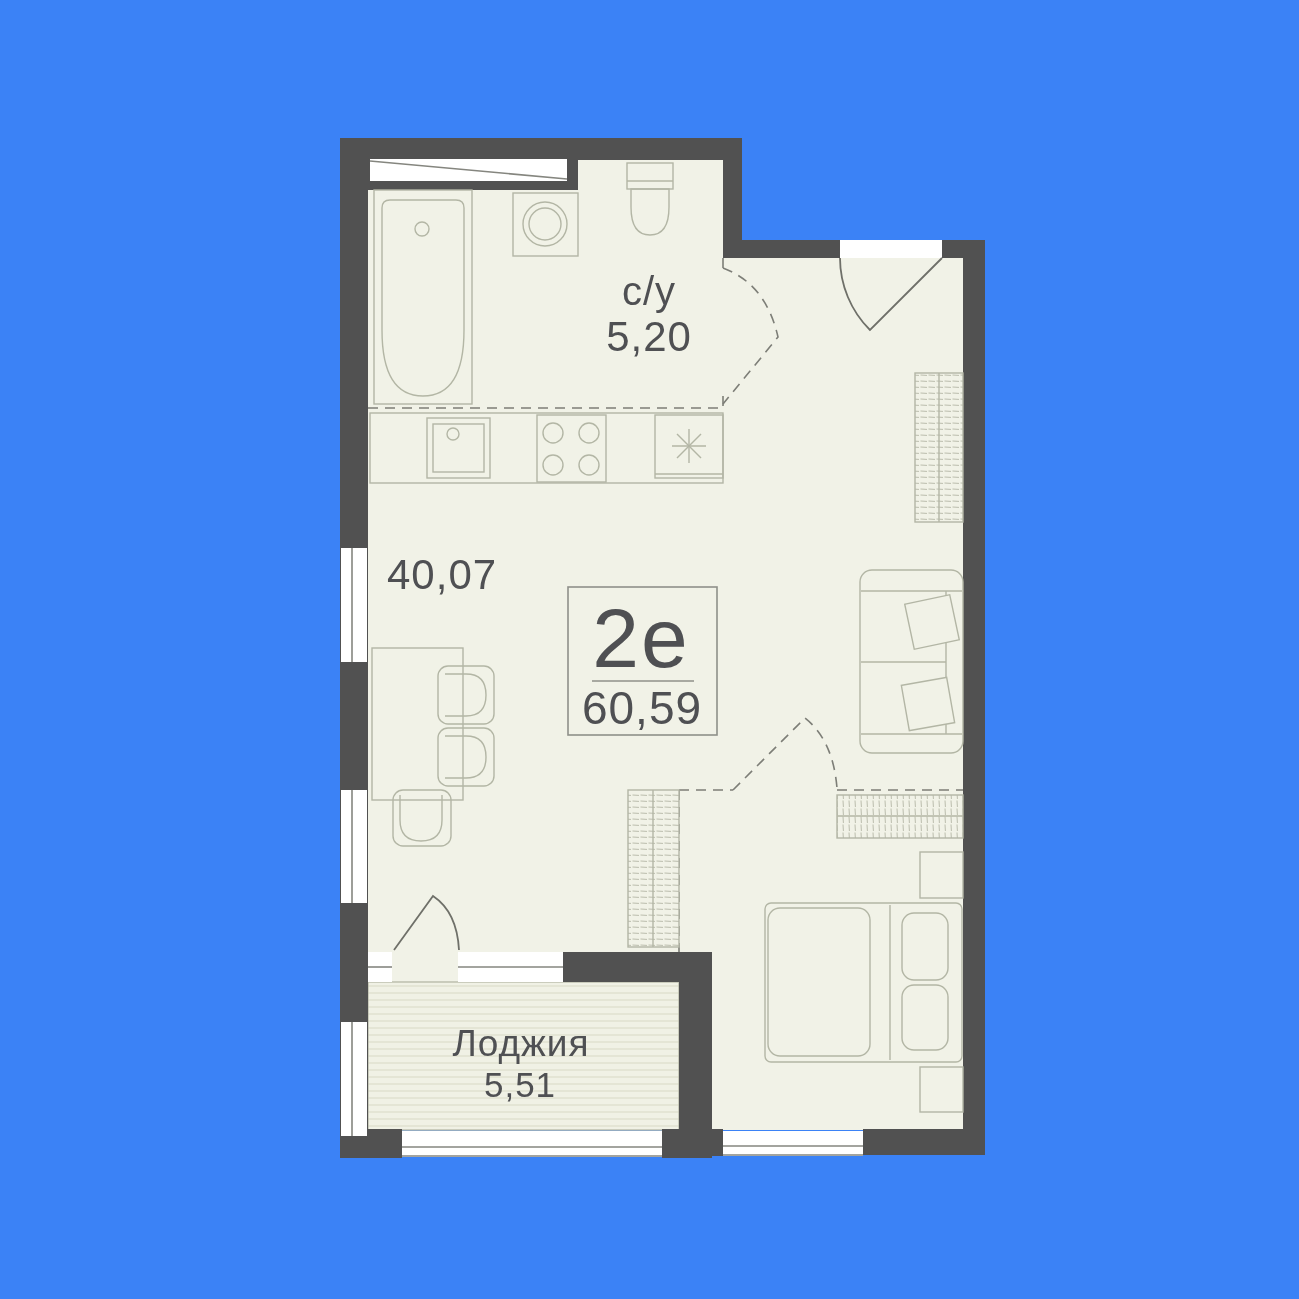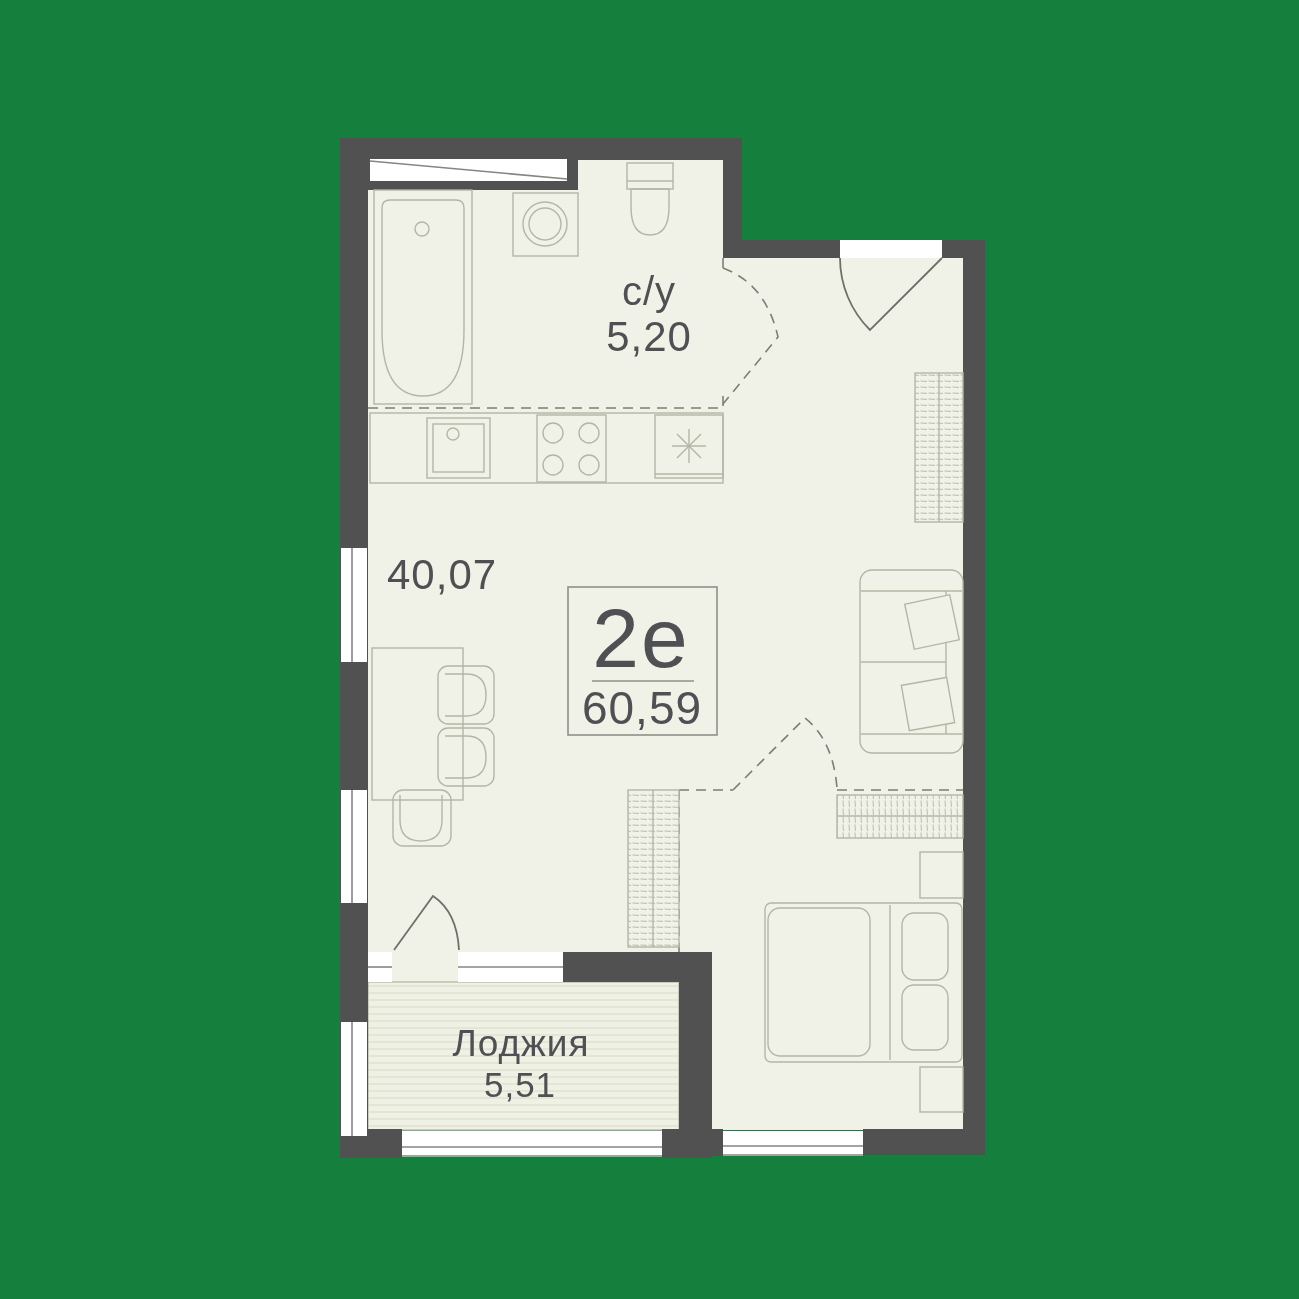--- a/index.html
+++ b/index.html
@@ -1,19 +1,19 @@
 <!DOCTYPE html>
 <html><head>
 <meta charset="utf-8">
 <style>
   html,body{margin:0;padding:0;background:#ffffff;}
   .canvas{
     position:relative;
     width:1299px;height:1299px;
-    background:#15803d;
+    background:#3b82f6;
     font-family:"Liberation Sans", sans-serif;
     overflow:hidden;
   }
   svg{display:block;}
   text{
     fill:#4f5053;
     font-family:"Liberation Sans", sans-serif;
     letter-spacing:1px;
   }
   .t-room{font-size:40px;}

